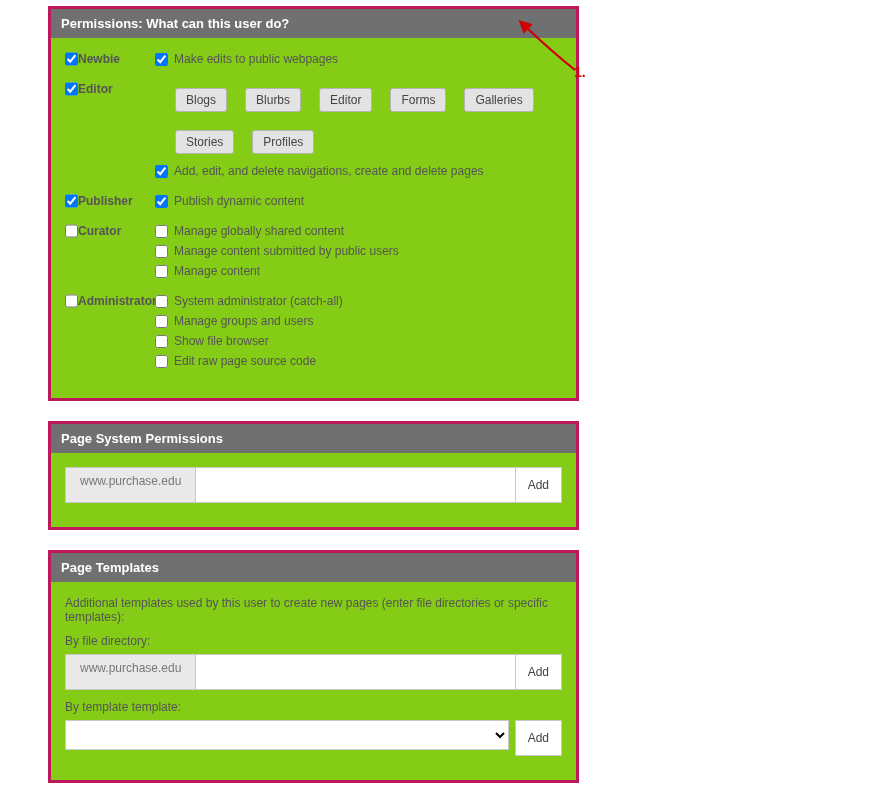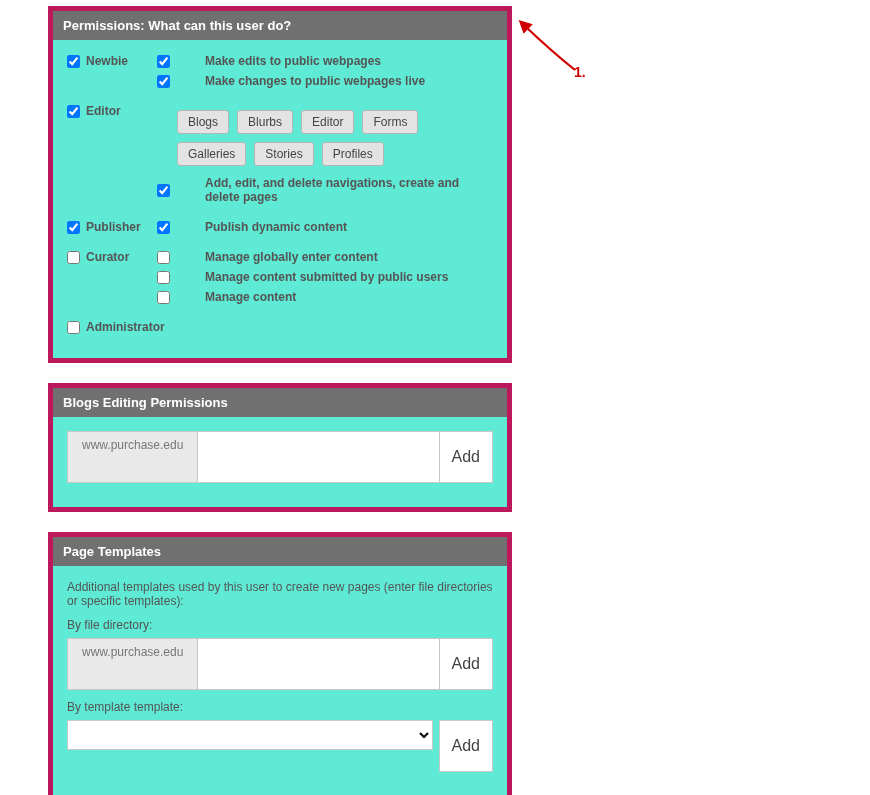--- a/index.html
+++ b/index.html
@@ -6,65 +6,63 @@
   body {
     margin: 0;
     padding: 0;
     font-family: Arial, Helvetica, sans-serif;
     font-size: 12px;
     color: #444;
     background: #fff;
     width: 870px;
   }
   .panel {
-    background: #5eead4;
-    border: 5px solid #be185d;
+    background: #84cc16;
+    border: 3px solid #be185d;
     margin: 0 0 20px 48px;
-    width: 464px;
+    width: 531px;
   }
   .panel-header {
     background: #707070;
     color: #fff;
     font-weight: bold;
     padding: 7px 10px;
     font-size: 13px;
   }
   .panel-body {
     padding: 14px 14px 14px 14px;
   }
   .perm-row {
     display: flex;
     align-items: flex-start;
     margin-bottom: 10px;
   }
   .perm-role {
     width: 90px;
     display: flex;
-    align-items: center;
-    gap: 6px;
     font-weight: bold;
     color: #555;
   }
   .perm-role input[type=checkbox] { margin:0; }
   .perm-items {
     flex: 1;
   }
   .perm-item {
     display: flex;
     align-items: center;
     gap: 6px;
     margin-bottom: 6px;
     color: #555;
   }
   .perm-item input[type=checkbox]{ margin:0; }
-  .perm-item-label { font-weight: bold; color:#555;margin-left:29px; }
+  .perm-item-label { font-weight: normal; color:#555; }
   .tagrow {
     display: flex;
     flex-wrap: wrap;
-    gap: 8px;
+    gap: 18px;
     margin: 6px 0 10px 20px;
   }
   .tag-btn {
     background: #e3e3e3;
     border: 1px solid #b5b5b5;
     border-radius: 3px;
     padding: 4px 10px;
     font-size: 12px;
     color: #444;
     cursor: pointer;
@@ -90,23 +88,23 @@
     border:1px solid #c8c8c8;
     border-left:none;
     padding:6px 8px;
     font-size:12px;
     background:#fff;
   }
   .add-btn {
     border:1px solid #c8c8c8;
     border-left:none;
     background:#fff;
-    padding:16px 12px;
+    padding:10px 12px;
     cursor:pointer;
-    font-size:16px;
+    font-size:12px;
     color:#444;
   }
   .label-line {
     color:#555;
     margin:0 0 6px 0;
   }
   select.tmpl-select {
     flex:1;
     border:1px solid #c8c8c8;
     background:#fff;
@@ -155,24 +153,20 @@
         <div class="perm-row">
           <div class="perm-role">
             <input type="checkbox" checked="" style="">
             <span>Newbie</span>
           </div>
           <div class="perm-items">
             <div class="perm-item">
               <input type="checkbox" checked="" style="">
               <span class="perm-item-label">Make edits to public webpages</span>
             </div>
-            <div class="perm-item">
-              <input type="checkbox" checked="" style="">
-              <span class="perm-item-label">Make changes to public webpages live</span>
-            </div>
           </div>
         </div>
         <div class="perm-row">
           <div class="perm-role">
             <input type="checkbox" checked="" style="">
             <span>Editor</span>
           </div>
           <div class="perm-items">
             <div class="tagrow">
               <button class="tag-btn">Blogs</button>
@@ -202,43 +196,61 @@
           </div>
         </div>
         <div class="perm-row">
           <div class="perm-role">
             <input type="checkbox" style="">
             <span>Curator</span>
           </div>
           <div class="perm-items">
             <div class="perm-item">
               <input type="checkbox" style="">
-              <span class="perm-item-label">Manage globally enter content</span>
+              <span class="perm-item-label">Manage globally shared content</span>
             </div>
             <div class="perm-item">
               <input type="checkbox" style="">
               <span class="perm-item-label">Manage content submitted by public users</span>
             </div>
             <div class="perm-item">
               <input type="checkbox" style="">
               <span class="perm-item-label">Manage content</span>
             </div>
           </div>
         </div>
         <div class="perm-row">
           <div class="perm-role">
             <input type="checkbox" style="">
             <span>Administrator</span>
           </div>
+          <div class="perm-items">
+            <div class="perm-item">
+              <input type="checkbox" style="">
+              <span class="perm-item-label">System administrator (catch-all)</span>
+            </div>
+            <div class="perm-item">
+              <input type="checkbox" style="">
+              <span class="perm-item-label">Manage groups and users</span>
+            </div>
+            <div class="perm-item">
+              <input type="checkbox" style="">
+              <span class="perm-item-label">Show file browser</span>
+            </div>
+            <div class="perm-item">
+              <input type="checkbox" style="">
+              <span class="perm-item-label">Edit raw page source code</span>
+            </div>
+          </div>
         </div>
       </div>
   </div>
 
   <div class="panel">
-    <div class="panel-header">Blogs Editing Permissions</div>
+    <div class="panel-header">Page System Permissions</div>
     <div class="panel-body">
       <div class="input-row">
         <div class="domain-box">www.purchase.edu</div>
         <input class="text-input" type="text" style="">
         <button class="add-btn">Add</button>
       </div>
     </div>
   </div>
 
   <div class="panel">

